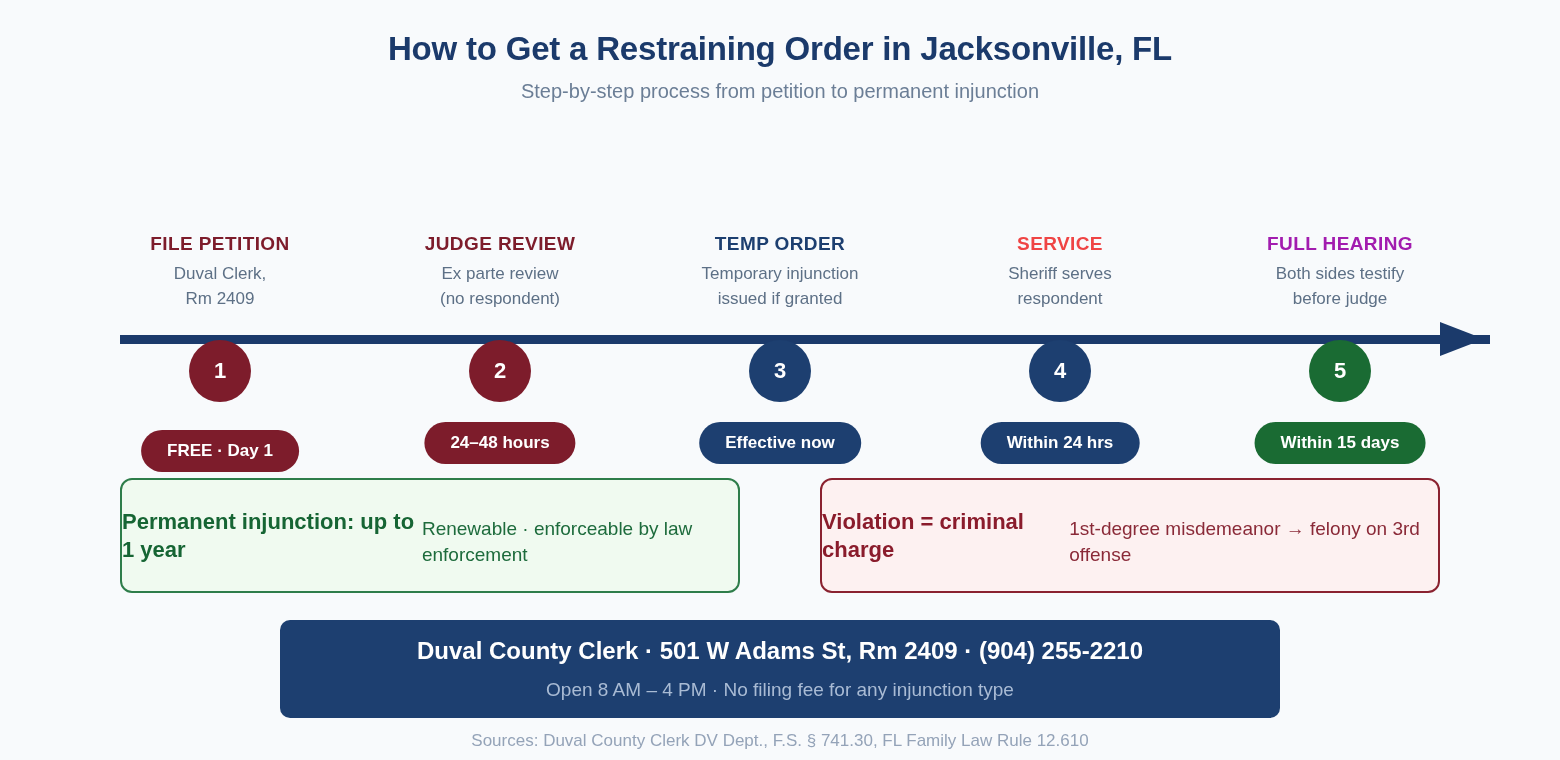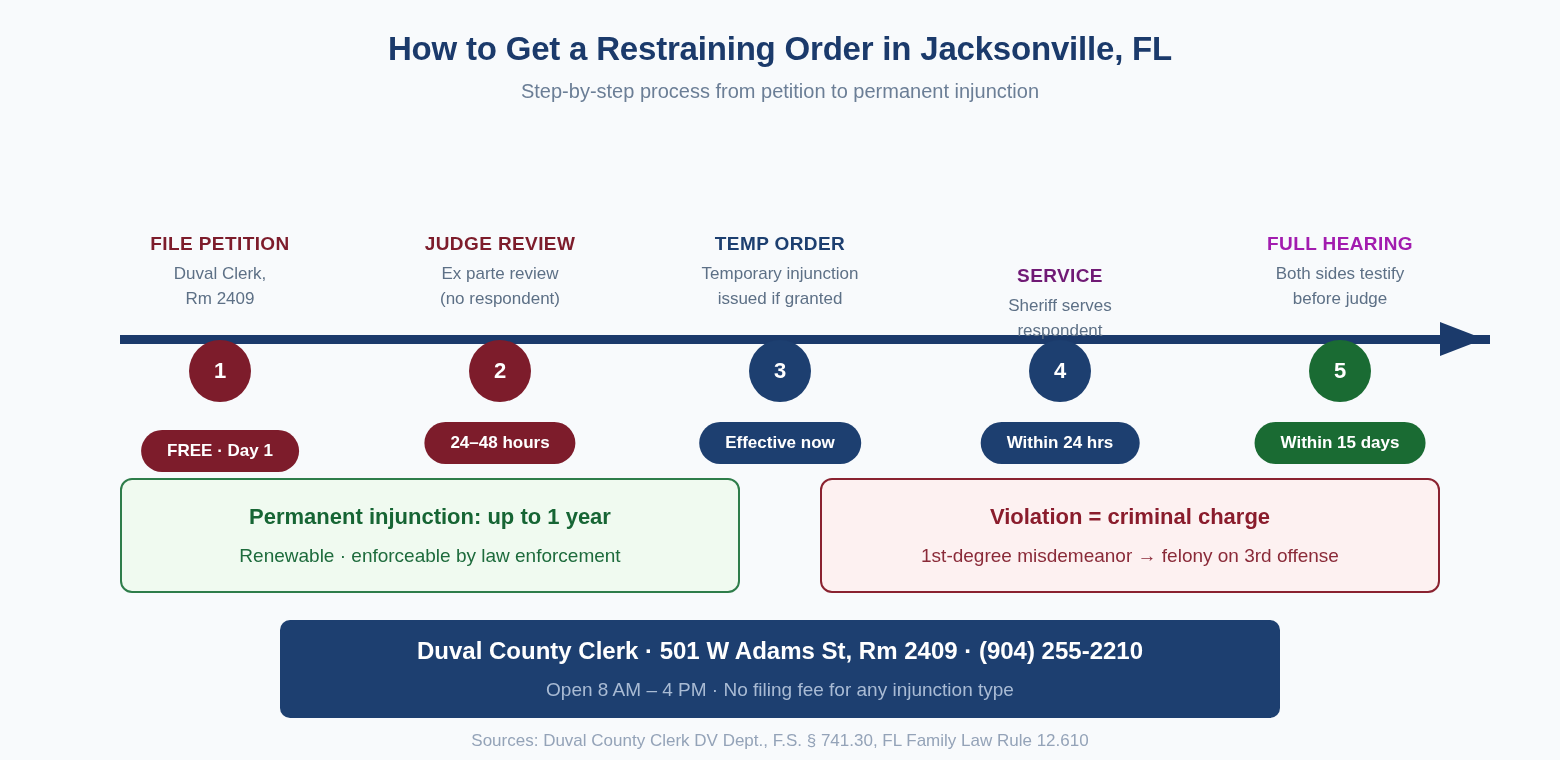--- a/index.html
+++ b/index.html
@@ -123,21 +123,21 @@
   .callout {
     position: absolute;
     top: 478px;
     width: 620px;
     height: 115px;
     border-radius: 12px;
     border-width: 2px;
     border-style: solid;
     box-sizing: border-box;
     display: flex;
-    flex-direction: column;
+    flex-direction: row;
     align-items: center;
     justify-content: center;
   }
   #callout-injunction { left: 120px; background: #f0faf0; border-color: #2e7d4a; }
   #callout-violation  { left: 820px; background: #fdf1f1; border-color: #8a2230; }
   .callout-title {
     font-size: 22px;
     font-weight: bold;
     line-height: 28px;
   }
@@ -223,21 +223,21 @@
       <div class="step" style="left: 780px;">
         <div class="step-title" style="color: rgb(29, 63, 112);">TEMP ORDER</div>
         <div class="step-desc">
           <div>Temporary injunction</div>
           <div>issued if granted</div>
         </div>
         <div class="step-circle" style="background: rgb(29, 63, 112);">3</div>
         <div class="step-pill" style="background: rgb(29, 63, 112);">Effective now</div>
       </div>
       <div class="step" style="left: 1060px;">
-        <div class="step-title" style="color: #701a75; margin-top: 32px;">SERVICE</div>
+        <div class="step-title" style="color: #ef4444;">SERVICE</div>
         <div class="step-desc">
           <div>Sheriff serves</div>
           <div>respondent</div>
         </div>
         <div class="step-circle" style="background: rgb(29, 63, 112);">4</div>
         <div class="step-pill" style="background: rgb(29, 63, 112);">Within 24 hrs</div>
       </div>
       <div class="step" style="left: 1340px;">
         <div class="step-title" style="color: #a21caf;">FULL HEARING</div>
         <div class="step-desc">

